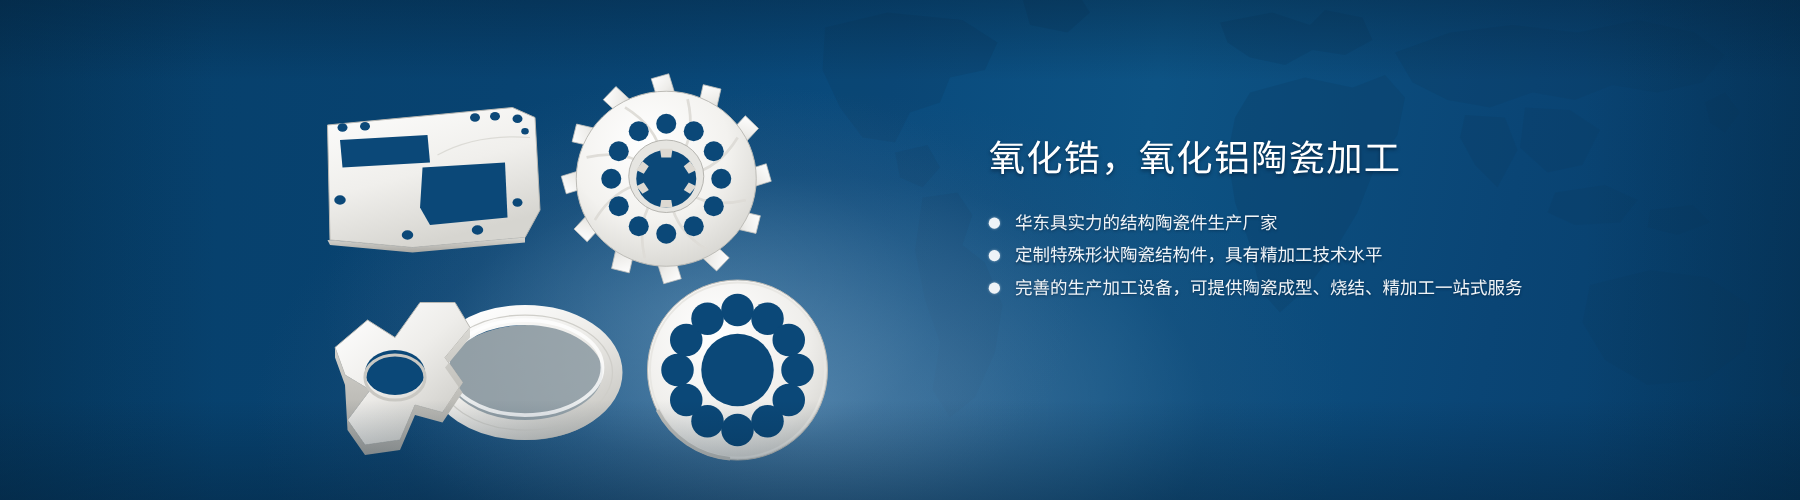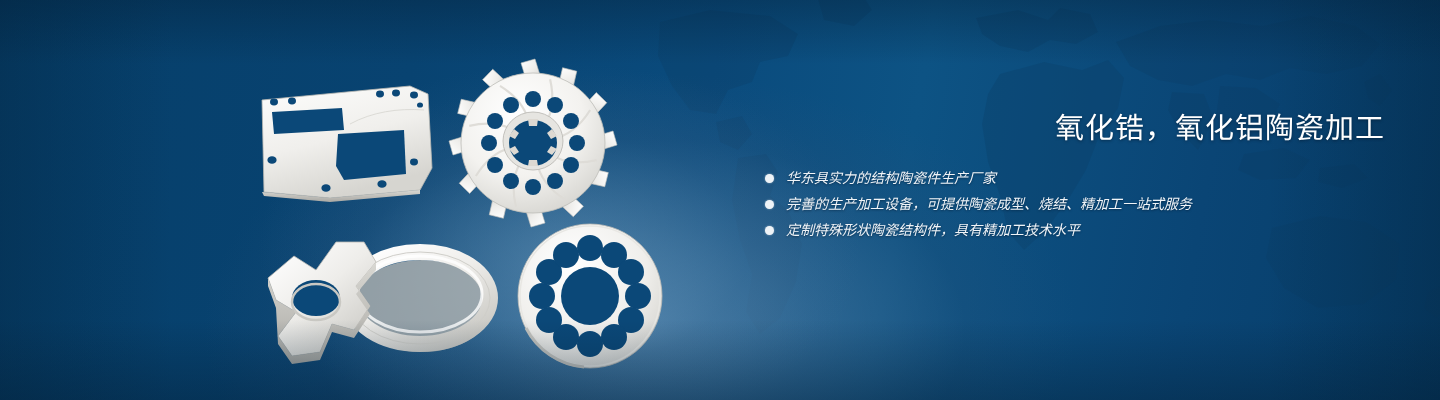--- a/index.html
+++ b/index.html
@@ -43,40 +43,39 @@
     position:absolute;top:-18px;right:-40px;width:860px;height:420px;
     opacity:0.30;
   }
   .worldmap path{fill:#0b3d65;}
 
   
   .parts{position:absolute;left:0;top:0;width:700px;height:400px;}
   .parts svg{position:absolute;left:0;top:0;}
 
   
-  .copy{position:absolute;left:765px;top:108px;width:620px;text-align:right;}
+  .copy{position:absolute;left:791px;top:108px;width:620px;}
   .headline{
     font-size:29px;line-height:40px;color:#ffffff;letter-spacing:1px;
     font-weight:normal;margin:0 0 18px 0;white-space:nowrap;
     text-shadow:0 1px 3px rgba(0,20,40,0.55);
   }
   .bullets{list-style:none;margin:0;padding:0;}
   .bullets li{
     display:flex;align-items:center;
     height:24px;margin-bottom:2px;
   }
   .dot{
     width:9px;height:9px;border-radius:50%;
     background:#eef3f7;flex:0 0 9px;margin-right:12px;
     box-shadow:0 0 2px rgba(255,255,255,0.55);
   }
   .btext{
     font-size:14px;line-height:24px;color:#f0f4f8;white-space:nowrap;
     text-shadow:0 1px 2px rgba(0,20,40,0.5);
-    font-style:italic;
   }
 </style>
 </head>
 <body>
 
 <div id="banner">
 
   <div class="bg-base"></div>
 
   <svg class="worldmap" viewBox="0 0 860 420" xmlns="http://www.w3.org/2000/svg">
@@ -261,22 +260,22 @@
 
   <div class="copy">
     <h1 class="headline">氧化锆，氧化铝陶瓷加工</h1>
     <ul class="bullets">
       <li>
         <span class="dot"></span>
         <span class="btext">华东具实力的结构陶瓷件生产厂家</span>
       </li>
       <li>
         <span class="dot"></span>
-        <span class="btext">完善的生产加工设备，可提供陶瓷成型、烧结、精加工一站式服务</span>
+        <span class="btext">定制特殊形状陶瓷结构件，具有精加工技术水平</span>
       </li>
       <li>
         <span class="dot"></span>
-        <span class="btext">定制特殊形状陶瓷结构件，具有精加工技术水平</span>
+        <span class="btext">完善的生产加工设备，可提供陶瓷成型、烧结、精加工一站式服务</span>
       </li>
     </ul>
   </div>
 
 </div>
 
 </body></html>

